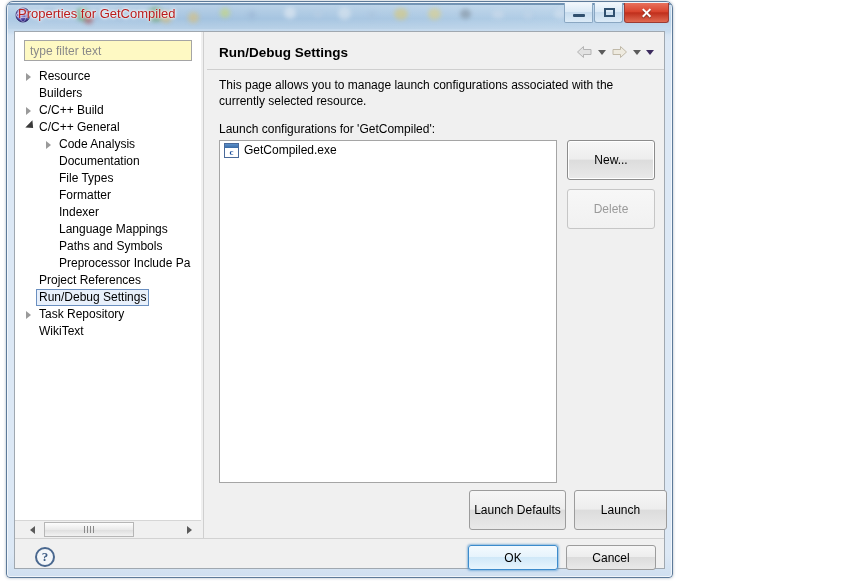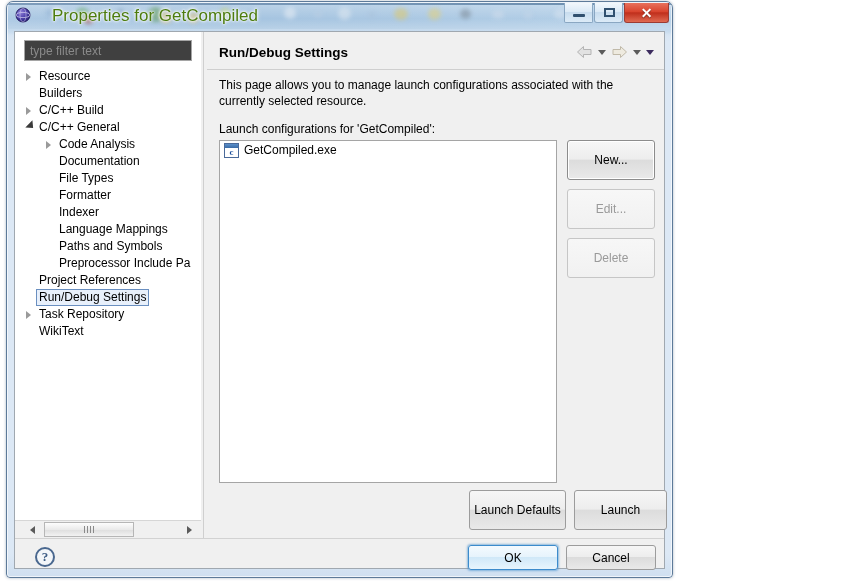--- a/index.html
+++ b/index.html
@@ -73,24 +73,24 @@
 
   .win-icon {
     position: absolute;
     left: 9px;
     top: 6px;
     width: 16px;
     height: 16px;
   }
   .win-title {
     position: absolute;
-    left: 46px;
+    left: 12px;
     top: 5px;
-    font-size: 17px;
-    color: #4d7c0f;
+    font-size: 13px;
+    color: #b91c1c;
     text-shadow: 0 0 3px #ffffff, 0 0 5px #ffffff, 0 0 2px #ffffff;
     white-space: nowrap;
   }
 
   
   .winbtns {
     position: absolute;
     right: 4px;
     top: 2px;
     display: flex;
@@ -164,21 +164,21 @@
     box-sizing: border-box;
   }
   .filter-box {
     position: absolute;
     left: 9px;
     top: 8px;
     width: 168px;
     height: 21px;
     box-sizing: border-box;
     border: 1px solid #a5a5a5;
-    background: #404040;
+    background: #fef9c3;
     font-family: "Liberation Sans", sans-serif;
     font-size: 12px;
     color: #8a8a8a;
     padding: 0 5px;
     line-height: 19px;
     outline: none;
   }
   .filter-box::placeholder { color: #8a8a8a; opacity: 1; }
 
   .tree {
@@ -673,21 +673,20 @@
           <div class="list-item">
             <span class="cfg-icon">
               <span class="c">c</span>
             </span>
             <span>GetCompiled.exe</span>
           </div>
         </div>
 
       <div class="side-btns" id="side-buttons">
           <button class="btn default-focus">New...</button>
-          <button class="btn disabled" disabled="">Edit...</button>
           <button class="btn disabled" disabled="">Delete</button>
         </div>
 
       <div class="bottom-btns">
         <button class="btn wide">Launch Defaults</button>
         <button class="btn apply">Launch</button>
       </div>
     </div>
 
     <div class="client-sep"></div>

